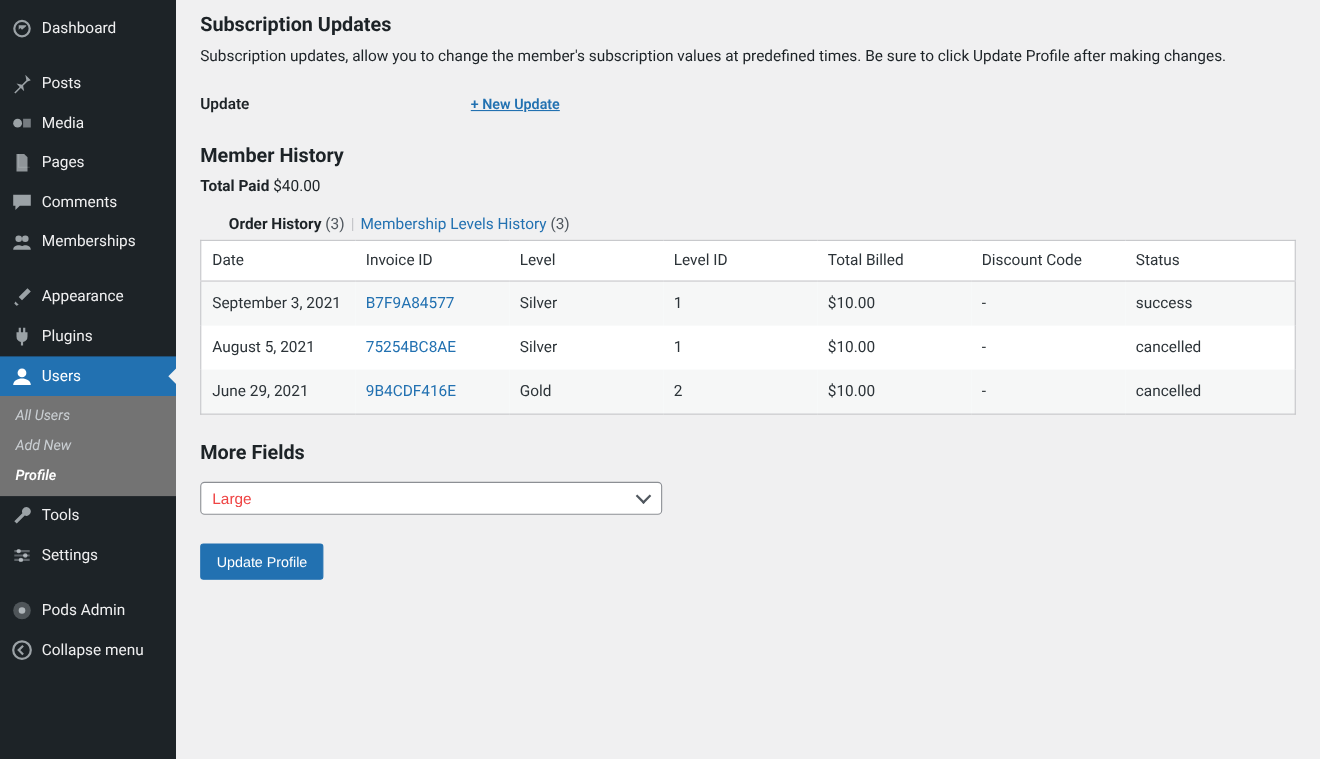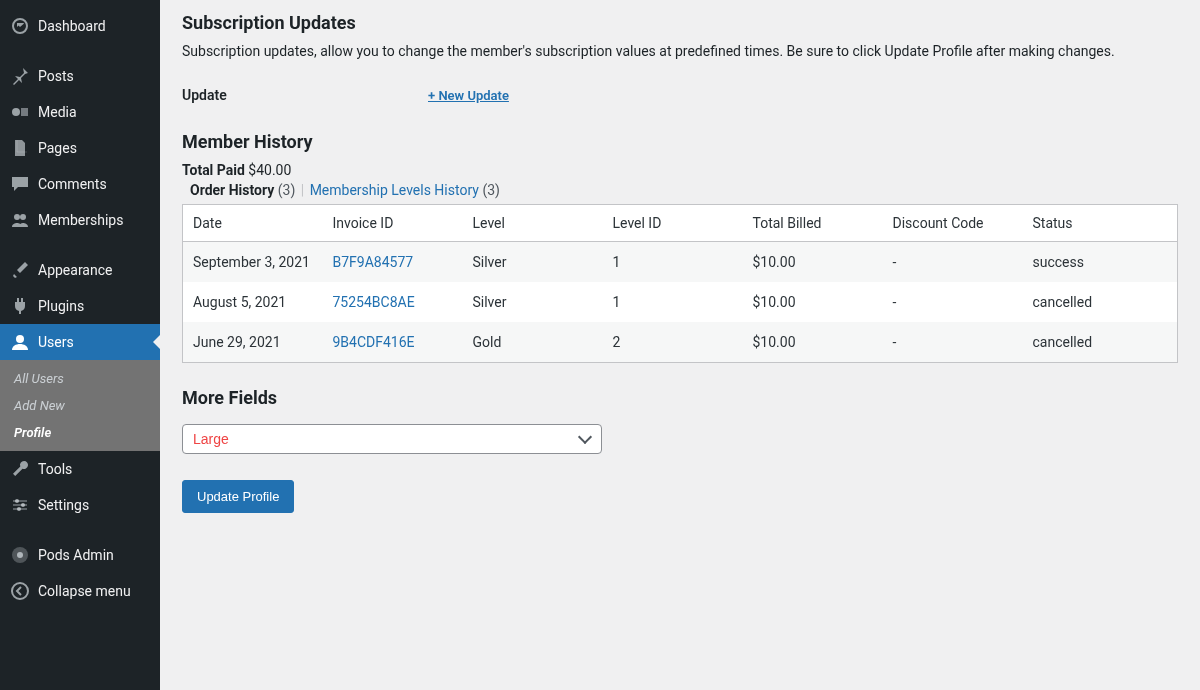--- a/index.html
+++ b/index.html
@@ -100,26 +100,26 @@
     font-weight: 600;
     font-size: 14px;
   }
   .link {
     color: #2271b1;
     text-decoration: underline;
     cursor: pointer;
     font-weight: 600;
   }
   h2.memhist { margin-bottom: 10px; font-size: 18px; font-weight: 700;}
-  .total-paid { font-size: 14px; margin-bottom: 4px; }
+  .total-paid { font-size: 14px; margin-bottom: 18px; }
   .total-paid b { font-weight: 700; }
   .tabs-row {
     font-size: 14px;
     margin-bottom: 6px;
-    margin-left: 8px;
+    margin-left: 26px;
   }
   .tabs-row .tab-active { font-weight: 700; color: #1d2327; }
   .tabs-row .count { color: #50575e; }
   .tabs-row .tab-link { color: #2271b1; cursor: pointer; }
   .tabs-row .sep { color: #c3c4c7; margin: 0 2px; }
   table.history {
     width: 100%;
     background: #fff;
     border: 1px solid #c3c4c7;
     border-collapse: collapse;

